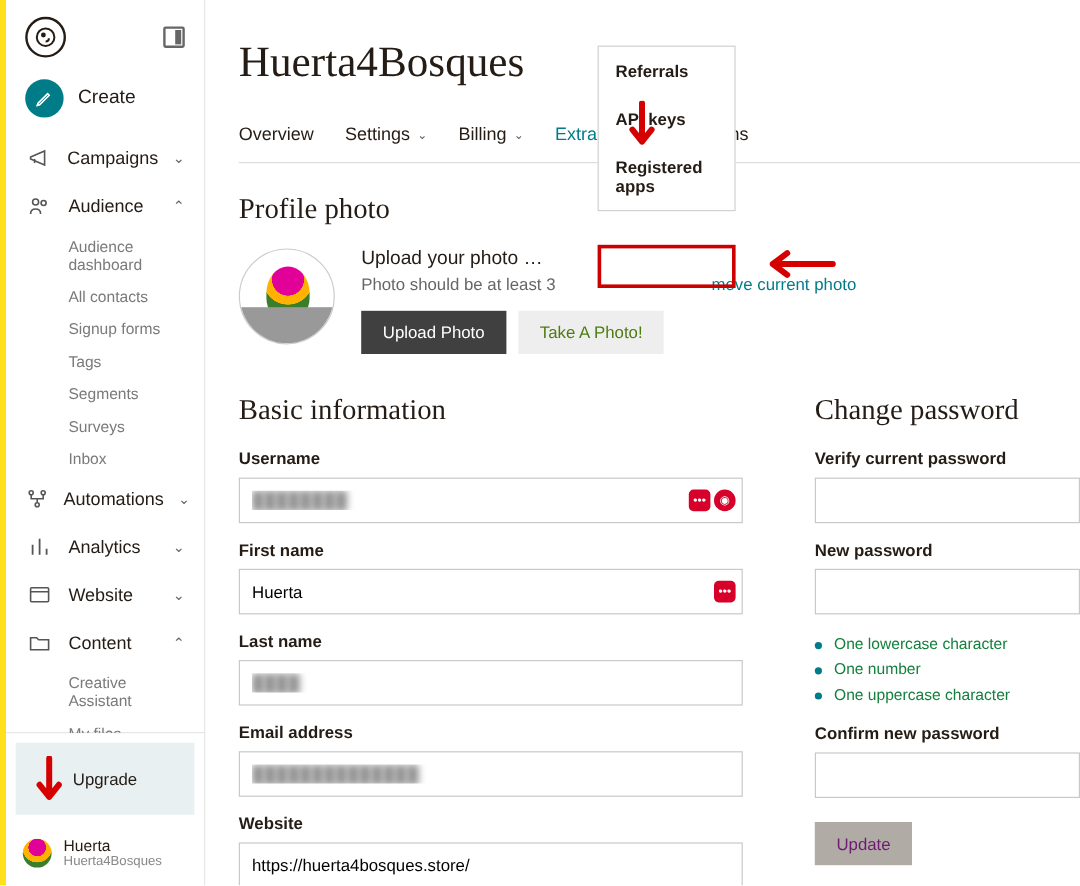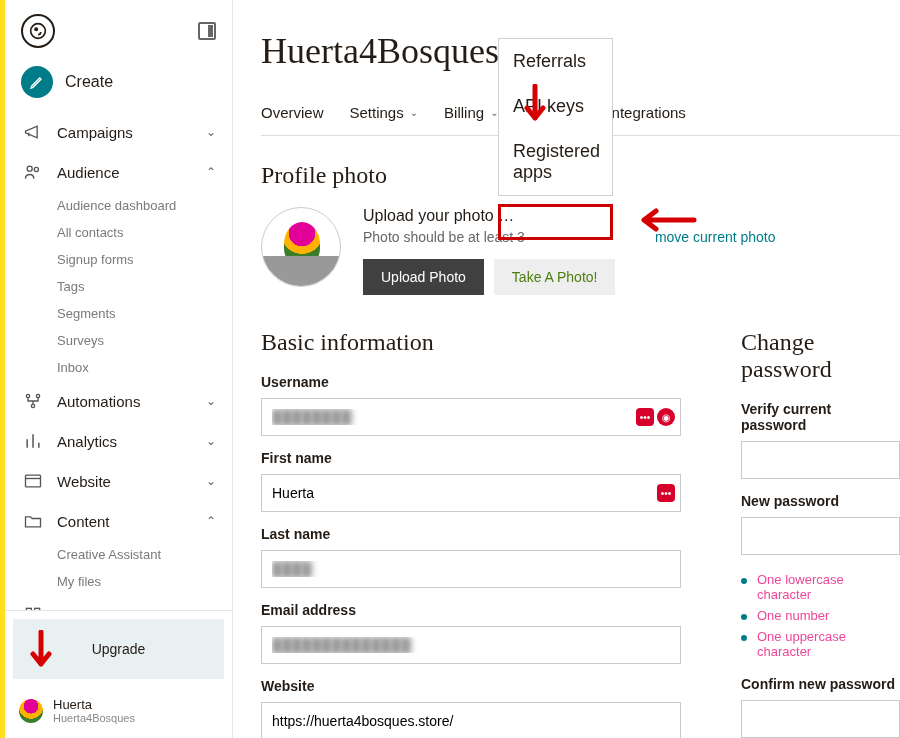--- a/index.html
+++ b/index.html
@@ -1,19 +1,19 @@
 <!DOCTYPE html>
 <html><head>
 <meta charset="utf-8">
 <style>
 * { margin:0; padding:0; box-sizing:border-box; }
 body { font-family:-apple-system,BlinkMacSystemFont,"Segoe UI",Helvetica,Arial,sans-serif; background:#fff; color:#241c15; width:900px; height:738px; overflow:hidden; position:relative; }
 .app { display:flex; height:100%; }
 .yellowbar { width:5px; background:#ffe01b; }
-.sidebar { width:228px; border-right:1px solid #e6e6e6; display:flex; flex-direction:column; position:relative; }
+.sidebar { width:166px; border-right:1px solid #e6e6e6; display:flex; flex-direction:column; position:relative; }
 .topbar { display:flex; align-items:center; justify-content:space-between; padding:14px 16px 10px; }
 .logo { width:34px; height:34px; border:2px solid #241c15; border-radius:50%; display:flex; align-items:center; justify-content:center; }
 .panel-icon { width:18px; height:18px; border:2px solid #666; border-radius:2px; position:relative; }
 .panel-icon::before { content:''; position:absolute; right:1px; top:1px; bottom:1px; width:5px; background:#666; }
 .create-row { display:flex; align-items:center; gap:12px; padding:8px 16px 14px; }
 .create-circle { width:32px; height:32px; border-radius:50%; background:#007c89; display:flex; align-items:center; justify-content:center; }
 .nav { flex:1; overflow-y:auto; padding:0 10px; }
 .nav-item { display:flex; align-items:center; gap:12px; padding:8px 6px; cursor:pointer; font-size:15px; color:#241c15; }
 .nav-item .icon-box { width:24px; height:24px; display:flex; align-items:center; justify-content:center; font-size:18px; color:#555; }
 .nav-item .chev { margin-left:auto; font-size:12px; color:#666; }
@@ -25,21 +25,21 @@
 .user-name { font-size:13px; }
 .user-org { font-size:11px; color:#888; }
 .main { flex:1; padding:30px 0 0 28px; overflow:hidden; position:relative; }
 .page-title { font-family:Georgia,serif; font-size:36px; font-weight:400; margin-bottom:24px; }
 .tabs { display:flex; gap:26px; border-bottom:1px solid #ddd; margin-right:0; position:relative; }
 .tab { padding:8px 0 14px; font-size:15px; color:#241c15; cursor:pointer; display:flex; align-items:center; gap:6px; }
 .tab.active { color:#007c89; }
 .tab .caret { font-size:10px; color:#666; }
 .tab.active .caret { color:#007c89; }
 .dropdown { position:absolute; top:38px; left:498px; width:115px; background:#fff; border:1px solid #d0d0d0; z-index:5; }
-.dropdown-item { padding:12px 14px; font-size:18px; cursor:pointer; }
+.dropdown-item { padding:12px 14px; font-size:14px; cursor:pointer;font-weight:bold; }
 .highlight-box { position:absolute; border:3px solid #c00; top:204px; left:498px; width:115px; height:36px; z-index:6; pointer-events:none; }
 .arrow-down { position:absolute; top:84px; left:520px; z-index:7; pointer-events:none; }
 .arrow-left { position:absolute; top:206px; left:634px; z-index:7; pointer-events:none; }
 .section-title { font-size:24px; font-family:Georgia,serif; margin:26px 0 18px; font-weight:400; }
 .profile-row { display:flex; gap:22px; align-items:flex-start; }
 .avatar-big { width:80px; height:80px; border-radius:50%; border:1px solid #ccc; position:relative; overflow:hidden; background:#fff; }
 .avatar-big::after { content:''; position:absolute; bottom:0; left:0; right:0; height:30px; background:#999; }
 .avatar-blob { position:absolute; top:14px; left:22px; width:36px; height:44px; background:radial-gradient(circle at 50% 25%,#e10098 0%,#e10098 35%,#ffb200 36%,#ffb200 55%,#3a7d2a 56%); border-radius:50% 50% 40% 40%; }
 .edit-badge { position:absolute; bottom:4px; left:50%; transform:translateX(-50%); width:20px; height:20px; border-radius:50%; background:#fff; border:1px solid #999; display:flex; align-items:center; justify-content:center; font-size:11px; }
 .upload-info { font-size:16px; }
@@ -53,21 +53,21 @@
 .col-left { width:420px; }
 .col-right { flex:1; }
 .field-label { font-size:14px; font-weight:600; margin:14px 0 8px; }
 .text-input { width:100%; height:38px; border:1px solid #c9c9c9; padding:0 10px; font-size:14px; background:#fff; }
 .col-left .text-input { padding-right:50px; }
 .input-wrap { position:relative; }
 .input-icons { position:absolute; right:6px; top:50%; transform:translateY(-50%); display:flex; gap:3px; }
 .red-box { width:18px; height:18px; background:#d6002a; border-radius:4px; color:#fff; font-size:10px; display:flex; align-items:center; justify-content:center; }
 .blurred { color:transparent; text-shadow:0 0 6px rgba(120,120,120,0.8); user-select:none; }
 .pw-rules { list-style:none; margin:14px 0; }
-.pw-rules li { font-size:13px; color:#ec4899; padding:3px 0 3px 16px; position:relative; }
+.pw-rules li { font-size:13px; color:#15803d; padding:3px 0 3px 16px; position:relative; }
 .pw-rules li::before { content:''; position:absolute; left:0; top:9px; width:6px; height:6px; border-radius:50%; background:#007c89; }
 .footer-arrow { position:absolute; left:26px; top:630px; z-index:8; pointer-events:none; }
 </style>
 </head>
 <body>
 
 <div class="app">
   <div class="yellowbar"></div>
   <aside class="sidebar">
     <div class="topbar">

